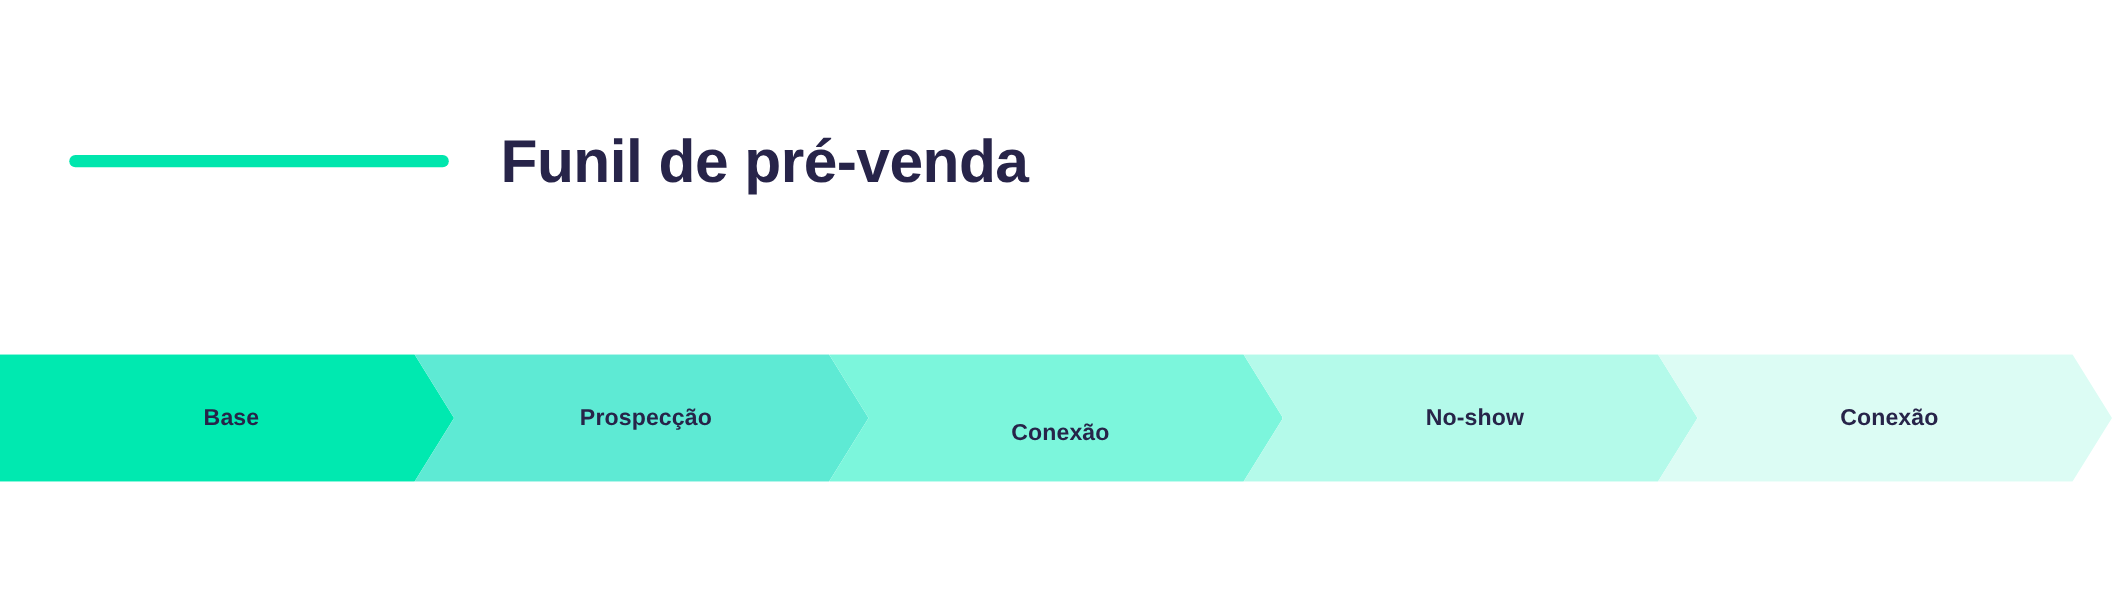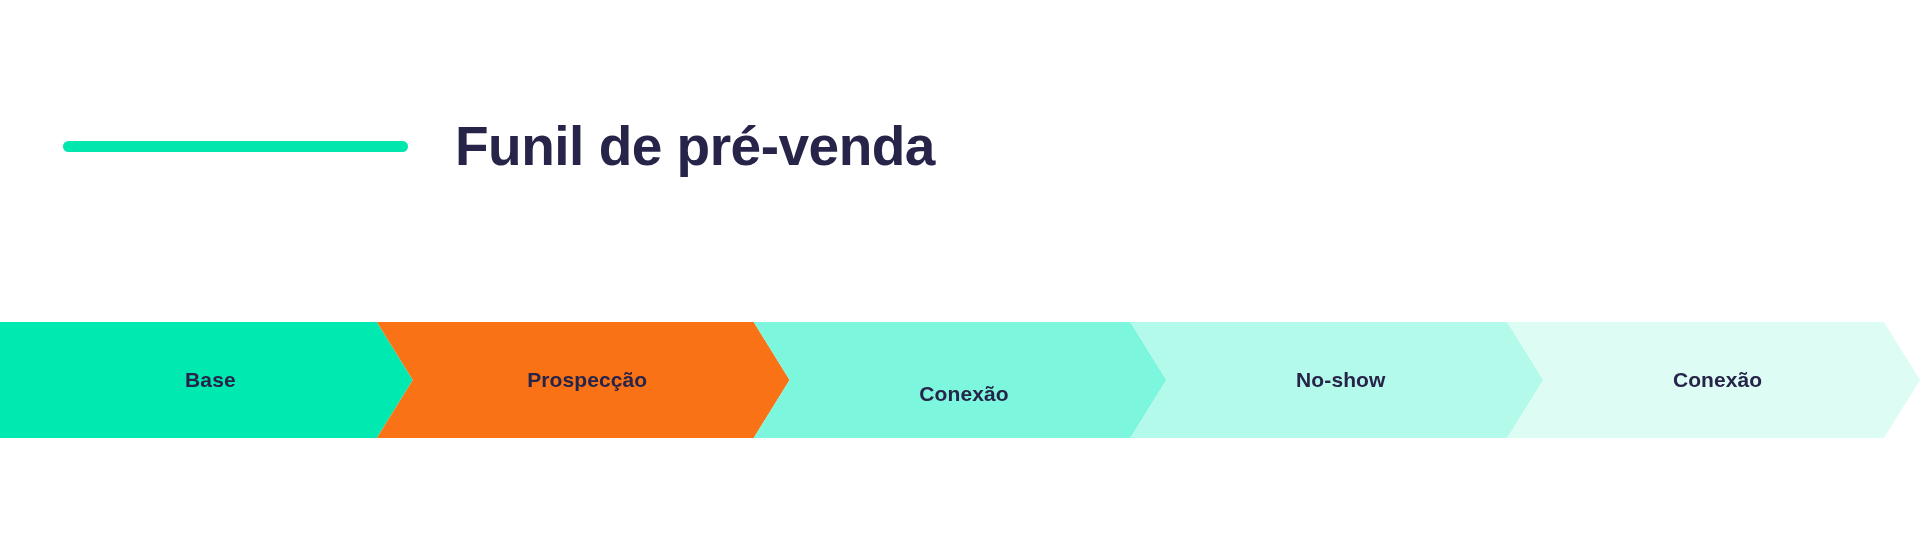--- a/index.html
+++ b/index.html
@@ -111,21 +111,21 @@
     <div class="accent-bar" style="background: rgb(0, 230, 173);"></div>
     <div class="page-title" style="color: rgb(39, 36, 73);">Funil de pré-venda</div>
   </div>
 
   <div class="funnel">
 
     <div class="stage first" style="background: rgb(0, 233, 176);">
       <span class="stage-label" style="color: rgb(39, 36, 73);">Base</span>
     </div>
 
-    <div class="stage notched" style="background: #f97316;">
+    <div class="stage notched" style="background: #5eead4;">
       <span class="stage-label" style="color: rgb(39, 36, 73);">Prospecção</span>
     </div>
 
     <div class="stage notched" style="background: rgb(124, 246, 220);">
       <span class="stage-label" style="color: rgb(39, 36, 73); margin-top: 28px;">Conexão</span>
     </div>
 
     <div class="stage notched" style="background: rgb(180, 250, 234); justify-content: center;">
       <span class="stage-label" style="color: rgb(39, 36, 73);">No-show</span>
     </div>

